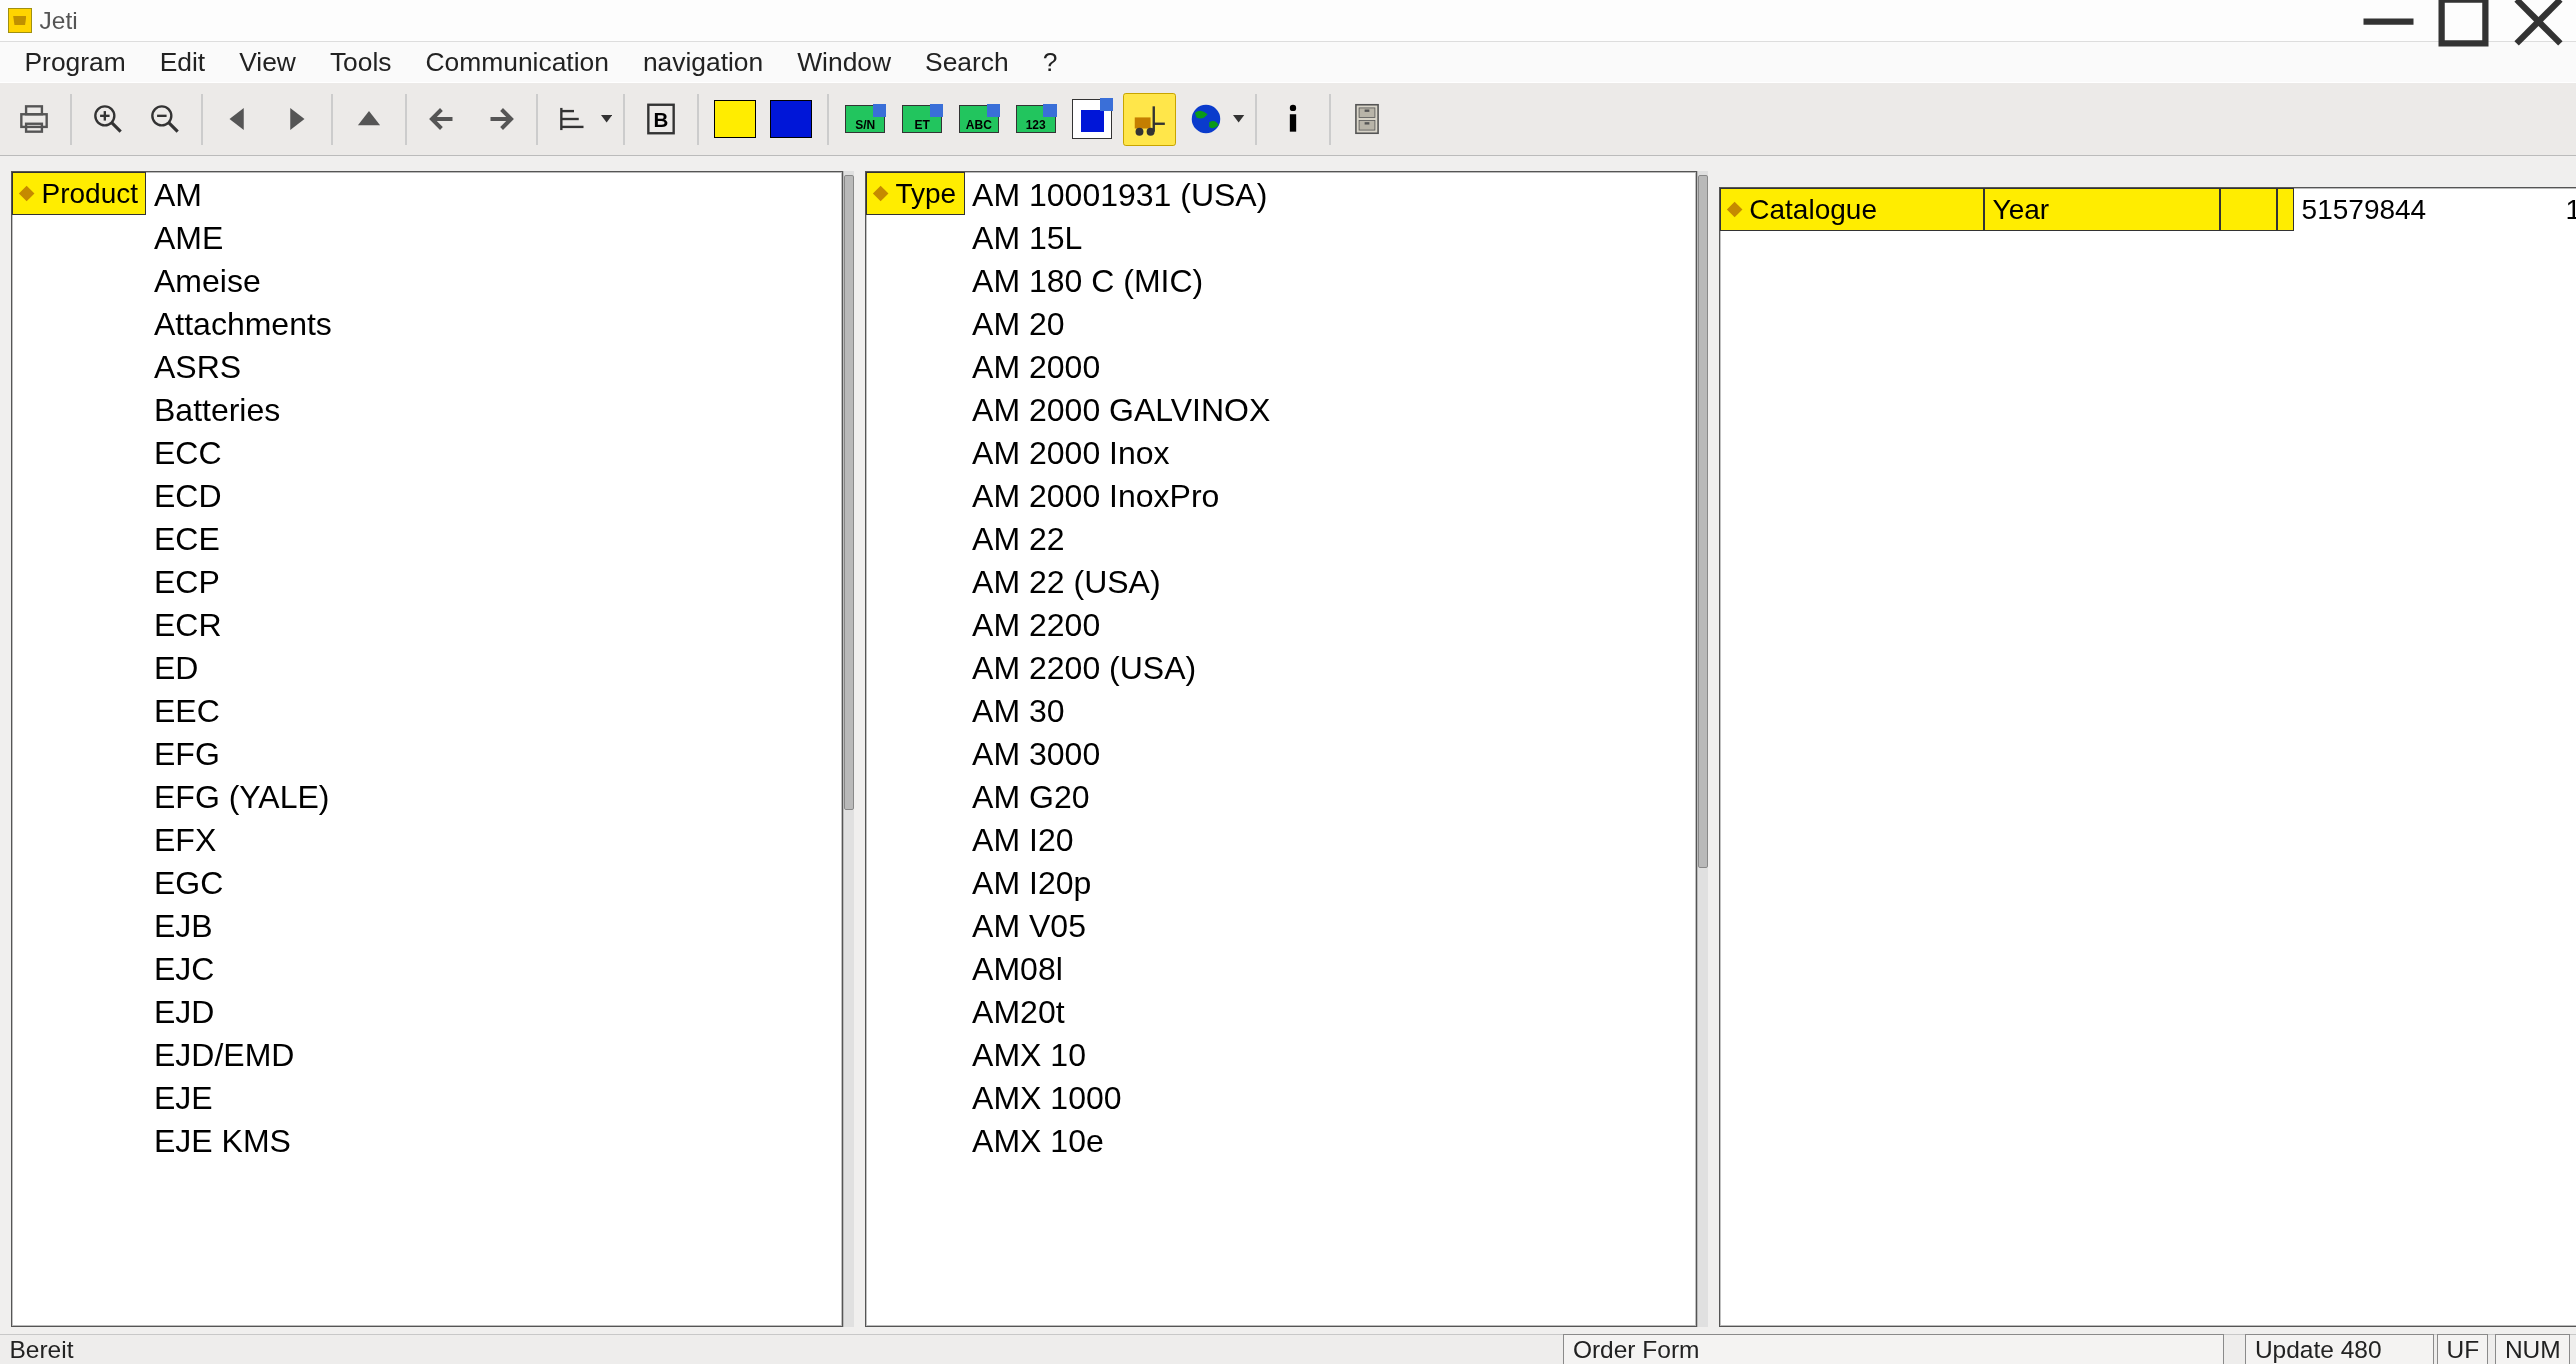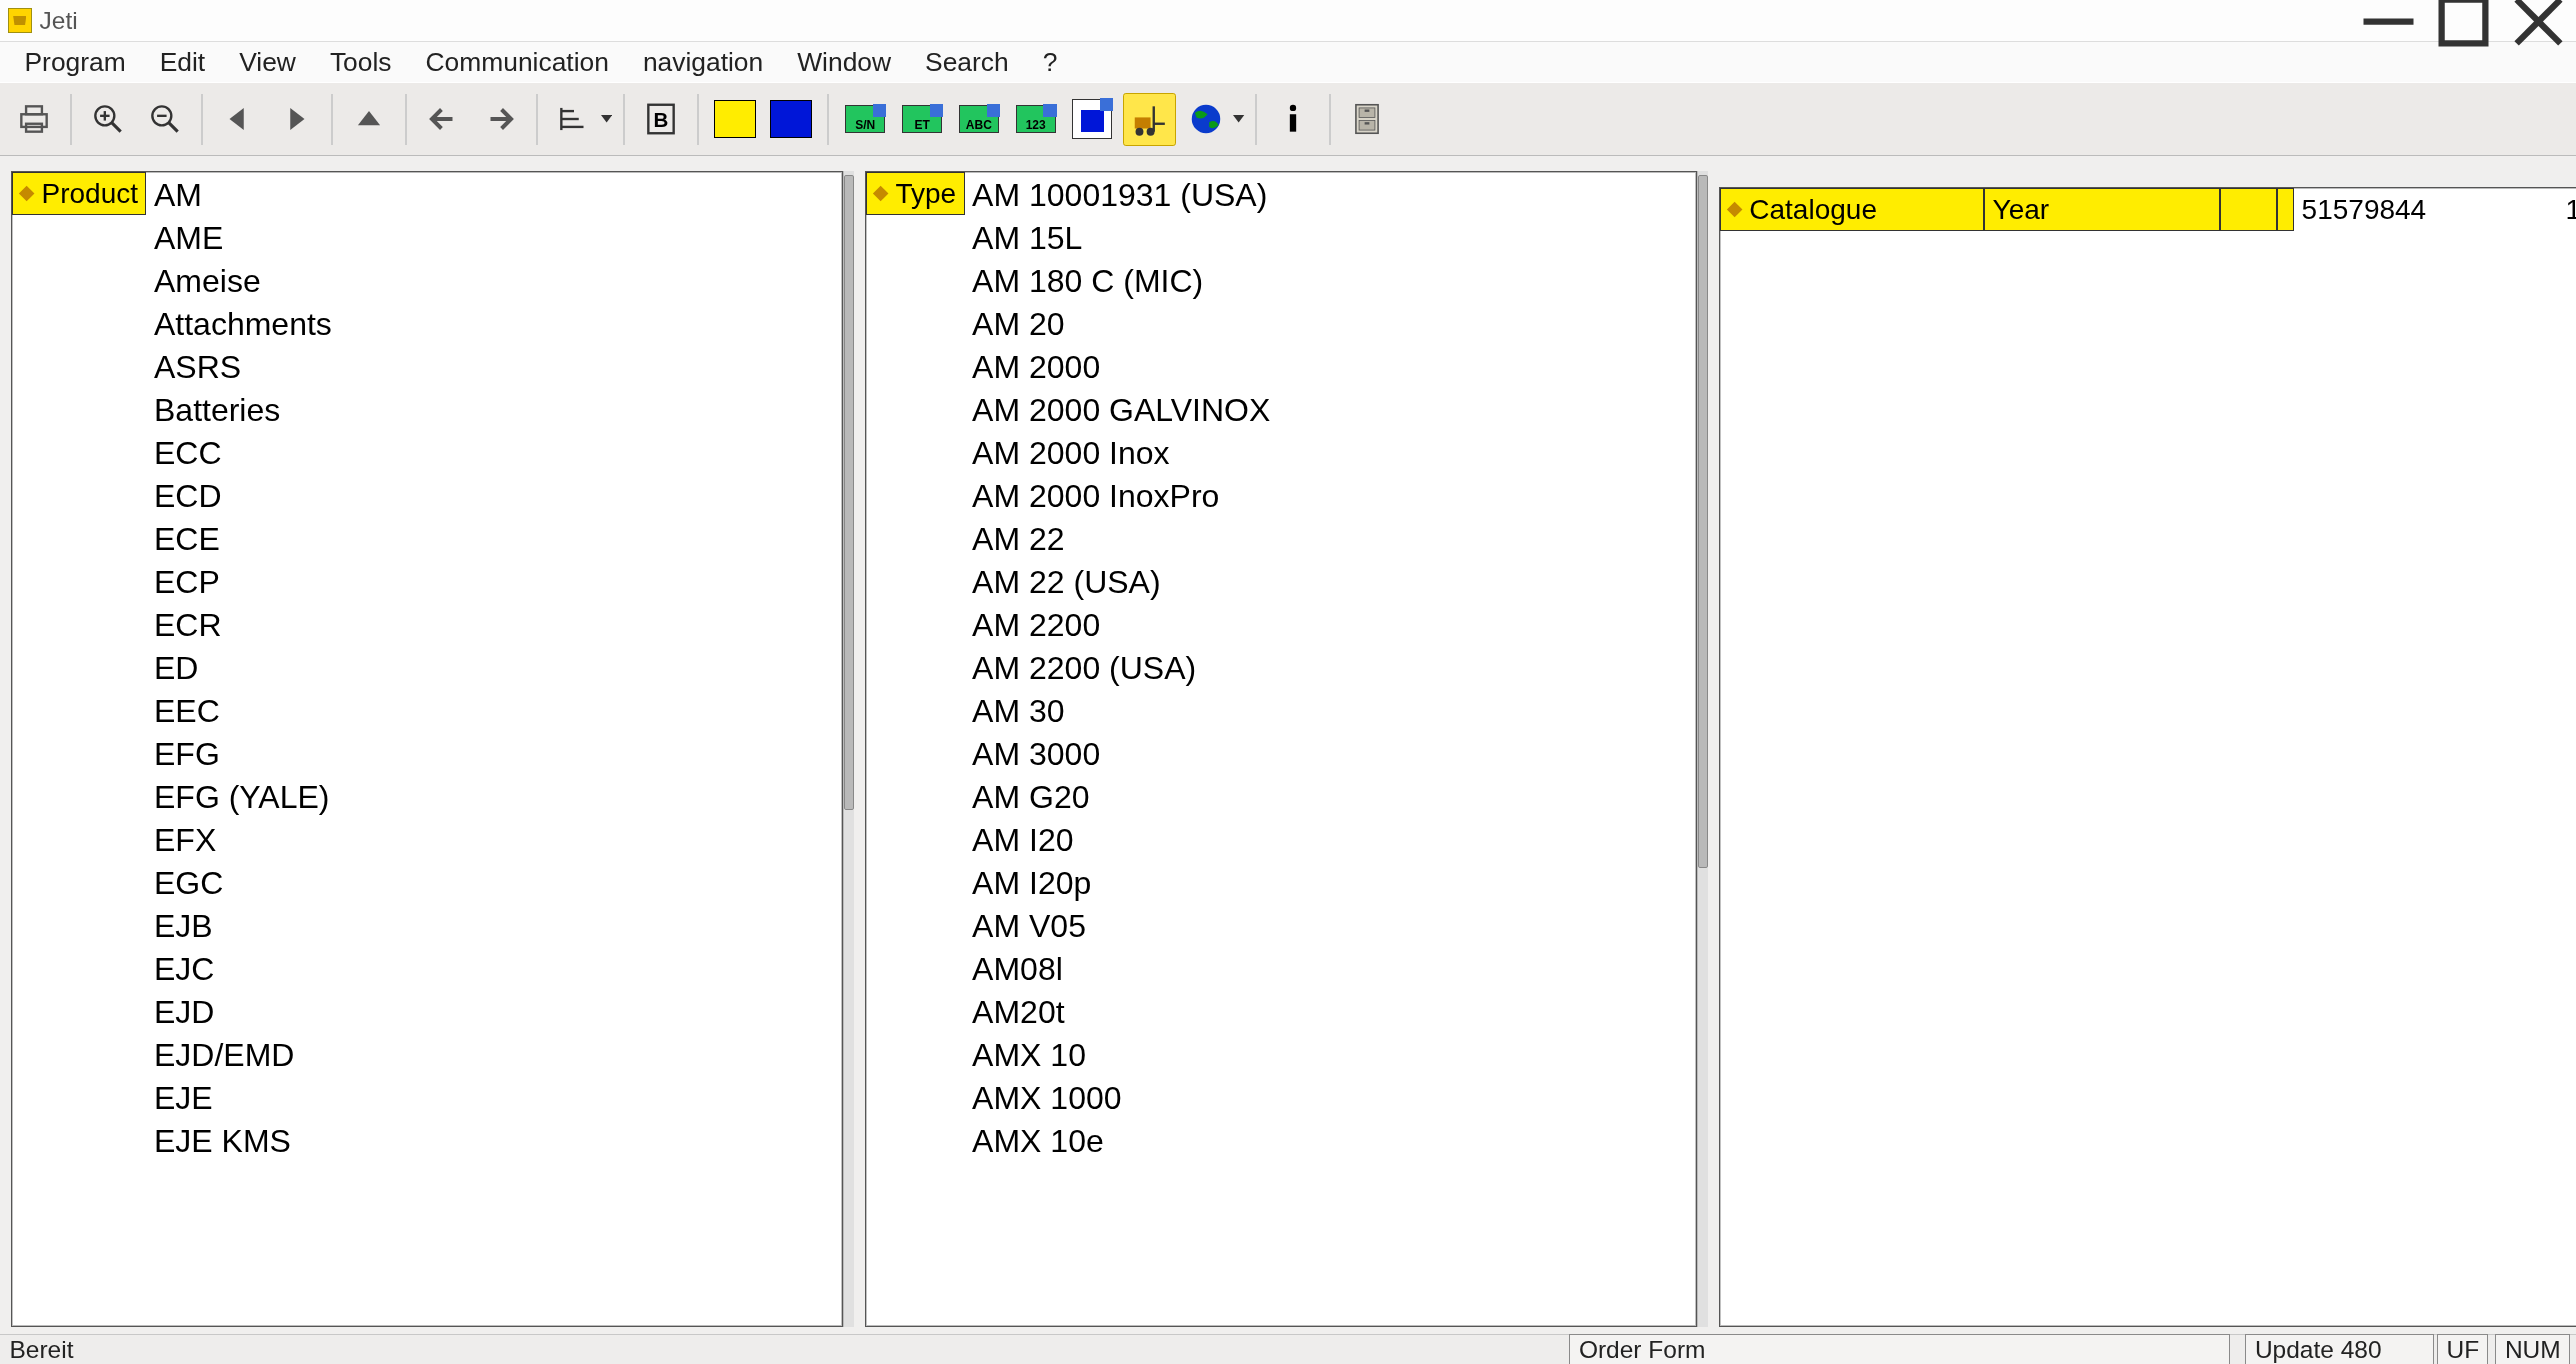--- a/index.html
+++ b/index.html
@@ -403,21 +403,21 @@
   </div>
 
 </div>
 
 <div class="statusbar">
   <div class="sb-left">Bereit</div>
   <div class="spacer"></div>
   <div class="sb-box" style="width:661px">
       <span>Order Form</span>
     </div>
-  <div class="sb-box" style="width:189px;margin-left:15px">
+  <div class="sb-box" style="width:189px;margin-left:21px">
       <span>Update 480</span>
     </div>
   <div class="sb-box" style="width:51px;margin-left:3.8px;justify-content:center">
       <span>UF</span>
     </div>
   <div class="sb-box" style="width:75px;margin-left:7px;justify-content:center">
       <span>NUM</span>
     </div>
 </div>
 

